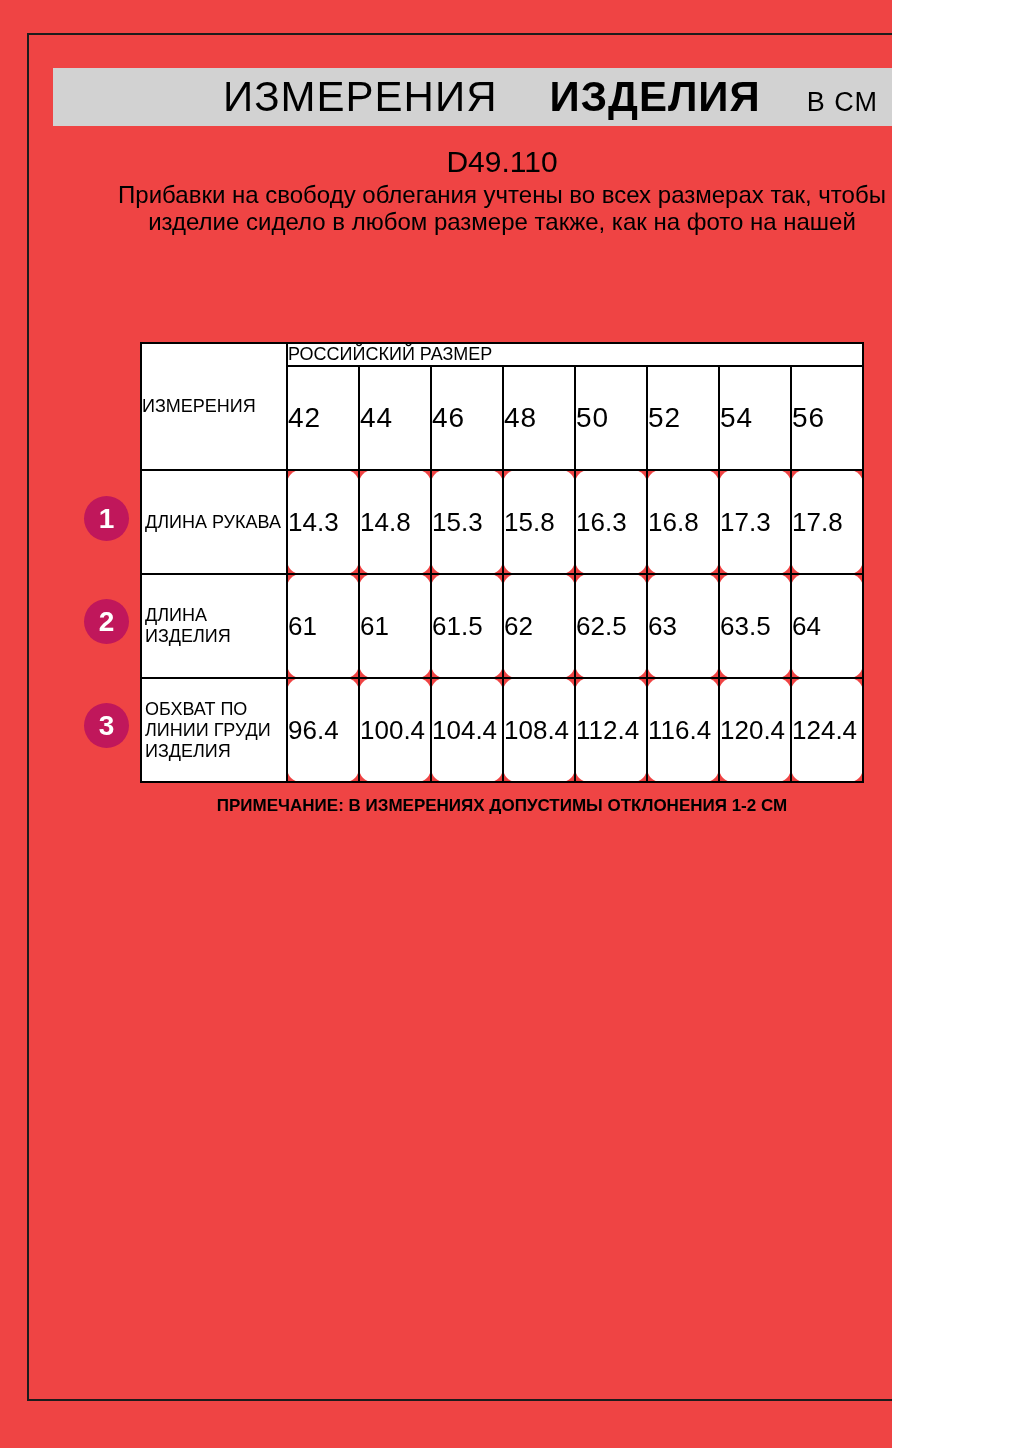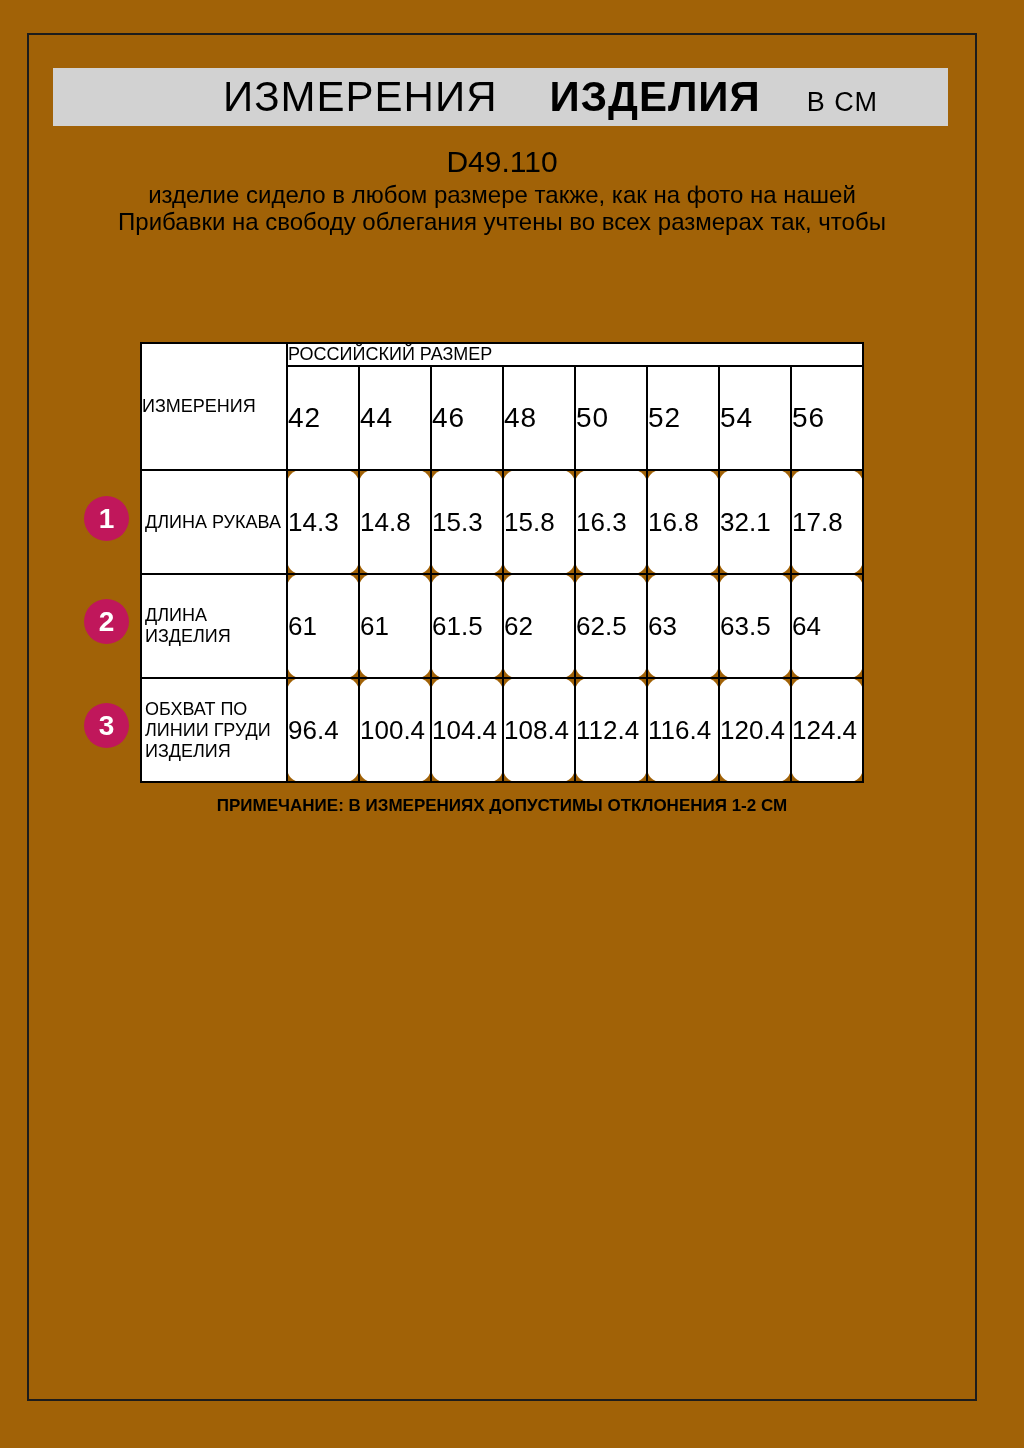--- a/index.html
+++ b/index.html
@@ -1,20 +1,20 @@
 <!DOCTYPE html>
 <html><head>
 <meta charset="utf-8">
 <style>
   html, body { margin: 0; padding: 0; background: #ffffff; }
   .page {
     position: relative;
-    width: 1024px;
+    width: 892px;
     height: 1448px;
-    background: #a16207;
+    background: #ef4444;
     font-family: "Liberation Sans", sans-serif;
     color: #000000;
     overflow: hidden;
   }
   .page-border {
     position: absolute;
     left: 27px; top: 33px;
     width: 950px; height: 1368px;
     border: 2px solid #1c1c1c;
     box-sizing: border-box;
@@ -103,22 +103,22 @@
 
   <div class="page-border"></div>
 
   <div class="header-bar">
     <span class="t-measure">ИЗМЕРЕНИЯ</span><span class="t-product">ИЗДЕЛИЯ</span><span class="t-units">В СМ</span>
   </div>
 
   <div class="product-code">D49.110</div>
 
   <div class="description">
+    <div>Прибавки на свободу облегания учтены во всех размерах так, чтобы</div>
     <div>изделие сидело в любом размере также, как на фото на нашей</div>
-    <div>Прибавки на свободу облегания учтены во всех размерах так, чтобы</div>
   </div>
 
   <table class="size-table">
     <colgroup>
       <col class="col-label">
       <col class="col-size">
         <col class="col-size">
         <col class="col-size">
         <col class="col-size">
       <col class="col-size">
@@ -142,21 +142,21 @@
         <td class="cell-size">56</td>
       </tr>
       <tr class="r-data">
         <td class="cell-rowlabel">ДЛИНА РУКАВА</td>
         <td class="cell-value">14.3</td>
         <td class="cell-value">14.8</td>
         <td class="cell-value">15.3</td>
         <td class="cell-value">15.8</td>
         <td class="cell-value">16.3</td>
         <td class="cell-value">16.8</td>
-        <td class="cell-value">32.1</td>
+        <td class="cell-value">17.3</td>
         <td class="cell-value">17.8</td>
       </tr>
       <tr class="r-data">
         <td class="cell-rowlabel">ДЛИНА ИЗДЕЛИЯ</td>
         <td class="cell-value">61</td>
         <td class="cell-value">61</td>
         <td class="cell-value">61.5</td>
         <td class="cell-value">62</td>
         <td class="cell-value">62.5</td>
         <td class="cell-value">63</td>

